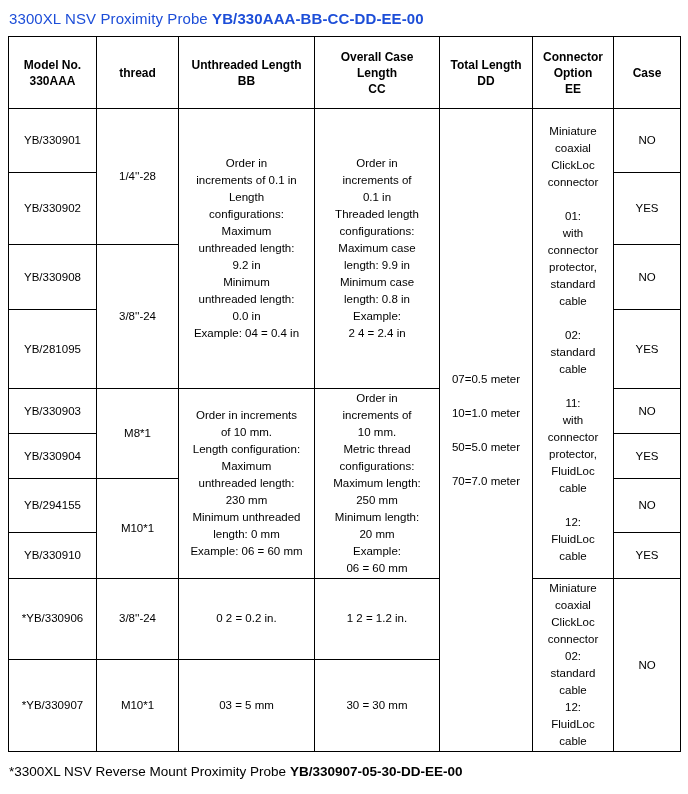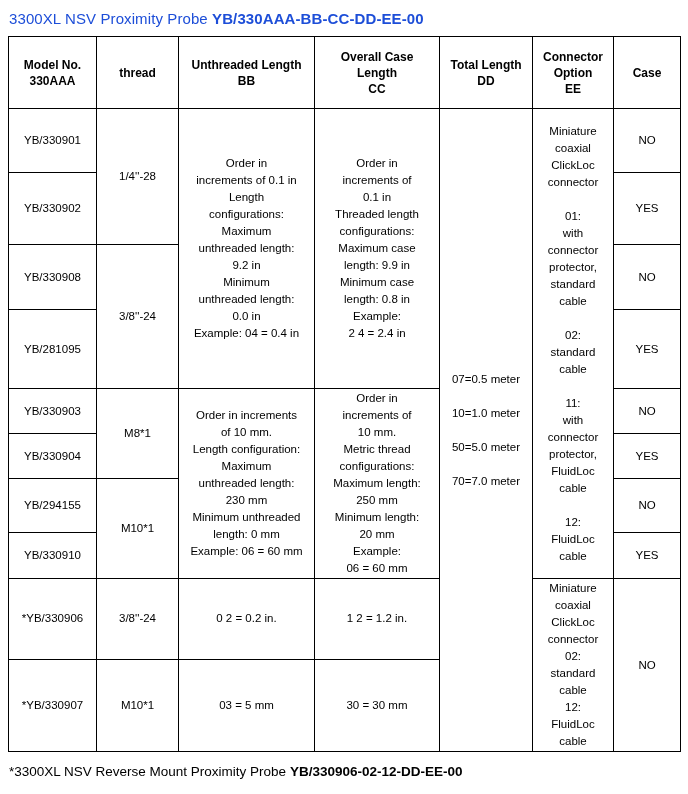--- a/index.html
+++ b/index.html
@@ -221,21 +221,18 @@
 
     <tr style="height:91px">
       <td>*YB/330907</td>
       <td>M10*1</td>
       <td>03 = 5 mm</td>
       <td>30 = 30 mm</td>
     </tr>
   </tbody>
     </table>
 
-  <div class="footnote">
-    <span>*3300XL NSV Reverse Mount Proximity Probe </span><span class="bold">YB/330906-02-12-DD-EE-00</span>
-  </div>
 
   <div class="footnote">
     <span>*3300XL NSV Reverse Mount Proximity Probe </span><span class="bold">YB/330907-05-30-DD-EE-00</span>
   </div>
 
 </div>
 
 </body></html>

